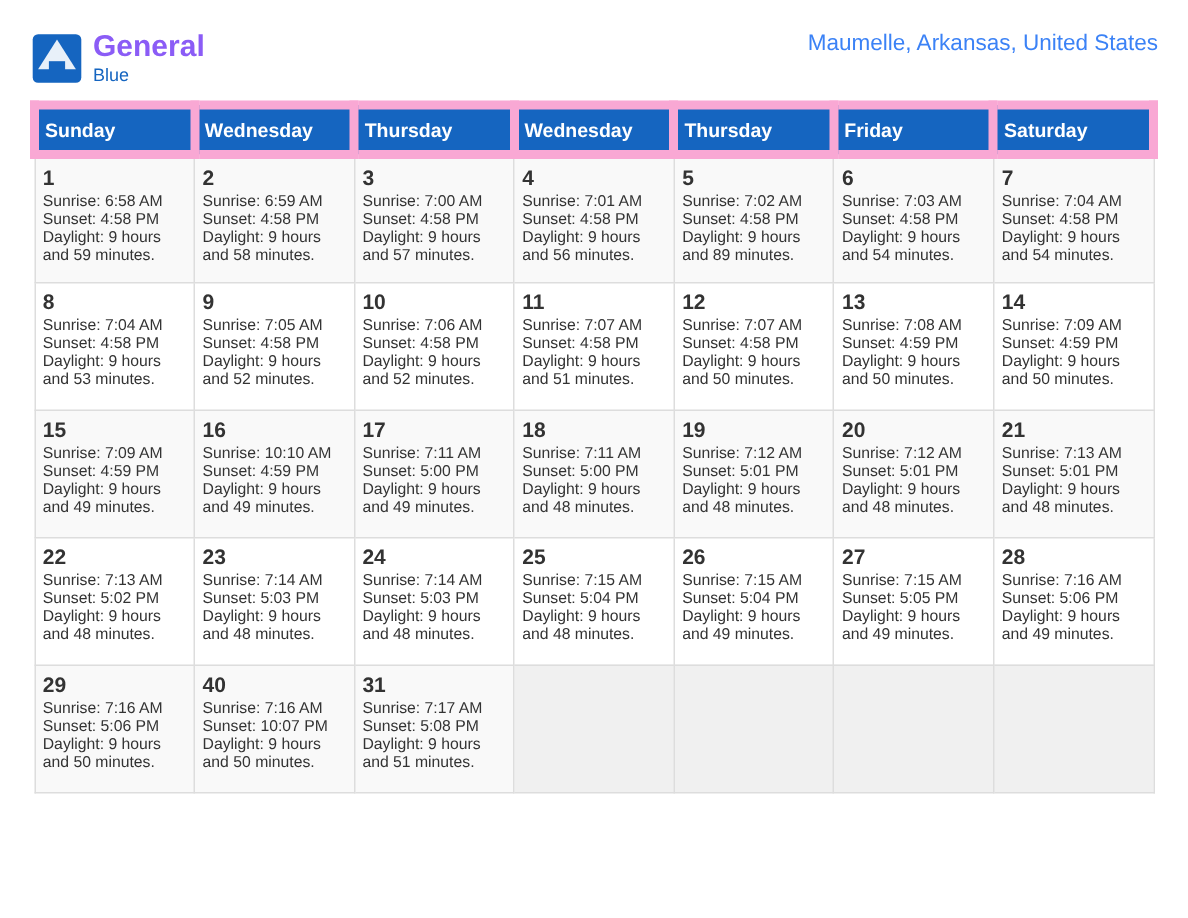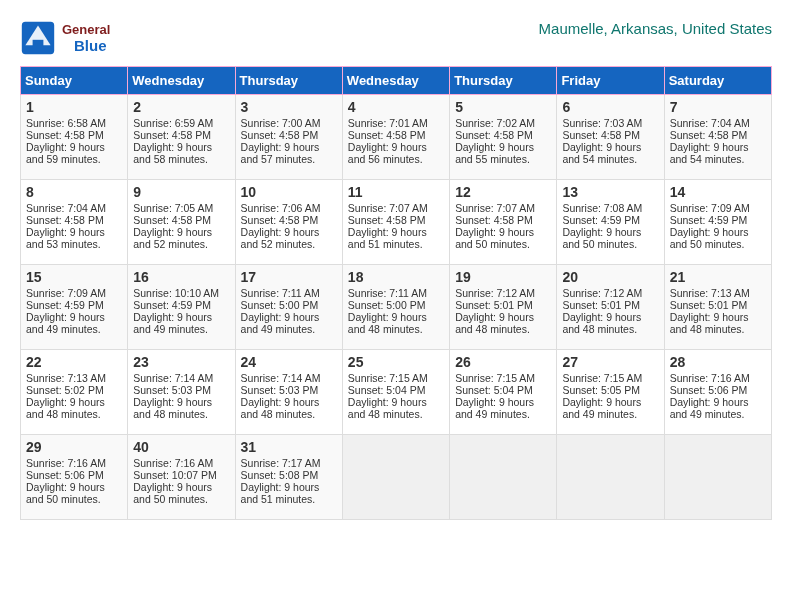--- a/index.html
+++ b/index.html
@@ -28,35 +28,35 @@
     .title-area {
       text-align: right;
     }
     .month-title {
       font-size: 32px;
       font-weight: bold;
       color: #333;
     }
     .location-title {
       font-size: 15px;
-      color: #0f766e;
+      color: #3b82f6;
     }
     table {
       width: 100%;
       border-collapse: collapse;
       table-layout: fixed;
     }
     th {
       background-color: #1565c0;
       color: #fff;
       font-size: 13px;
       font-weight: bold;
       padding: 6px 4px;
       text-align: left;
-      border: 1px solid #f9a8d4;
+      border: 6px solid #f9a8d4;
     }
     td {
       vertical-align: top;
       border: 1px solid #ddd;
       padding: 4px 5px;
       font-size: 10.5px;
       color: #333;
       height: 85px;
       background: #fff;
     }
@@ -75,22 +75,22 @@
 <body>
 
 <div class="header-area">
   <div class="logo">
     <svg class="logo-icon" viewBox="0 0 40 40">
       <rect x="2" y="2" width="36" height="36" rx="4" fill="#1565c0"></rect>
       <polygon points="20,6 34,28 6,28" fill="#fff" opacity="0.9"></polygon>
       <rect x="14" y="22" width="12" height="8" fill="#1565c0"></rect>
     </svg>
     <div>
-      <div style="font-size:13px;font-weight:bold;color:#7f1d1d;">General</div>
-      <div style="font-size:15px;font-weight:bold;color:#1565c0;margin-left:12px;">Blue</div>
+      <div style="font-size:20px;font-weight:bold;color:#8b5cf6;">General</div>
+      <div style="font-size:12px;font-weight:normal;color:#1565c0;">Blue</div>
     </div>
   </div>
   <div class="title-area">
     <div class="location-title">Maumelle, Arkansas, United States</div>
   </div>
 </div>
 
 <table>
   <thead>
     <tr id="header-row">
@@ -131,21 +131,21 @@
           <div>Sunrise: 7:01 AM</div>
           <div>Sunset: 4:58 PM</div>
           <div>Daylight: 9 hours</div>
           <div>and 56 minutes.</div>
         </td>
         <td>
           <span class="day-num">5</span>
           <div>Sunrise: 7:02 AM</div>
           <div>Sunset: 4:58 PM</div>
           <div>Daylight: 9 hours</div>
-          <div>and 55 minutes.</div>
+          <div>and 89 minutes.</div>
         </td>
         <td>
           <span class="day-num">6</span>
           <div>Sunrise: 7:03 AM</div>
           <div>Sunset: 4:58 PM</div>
           <div>Daylight: 9 hours</div>
           <div>and 54 minutes.</div>
         </td>
         <td>
           <span class="day-num">7</span>

